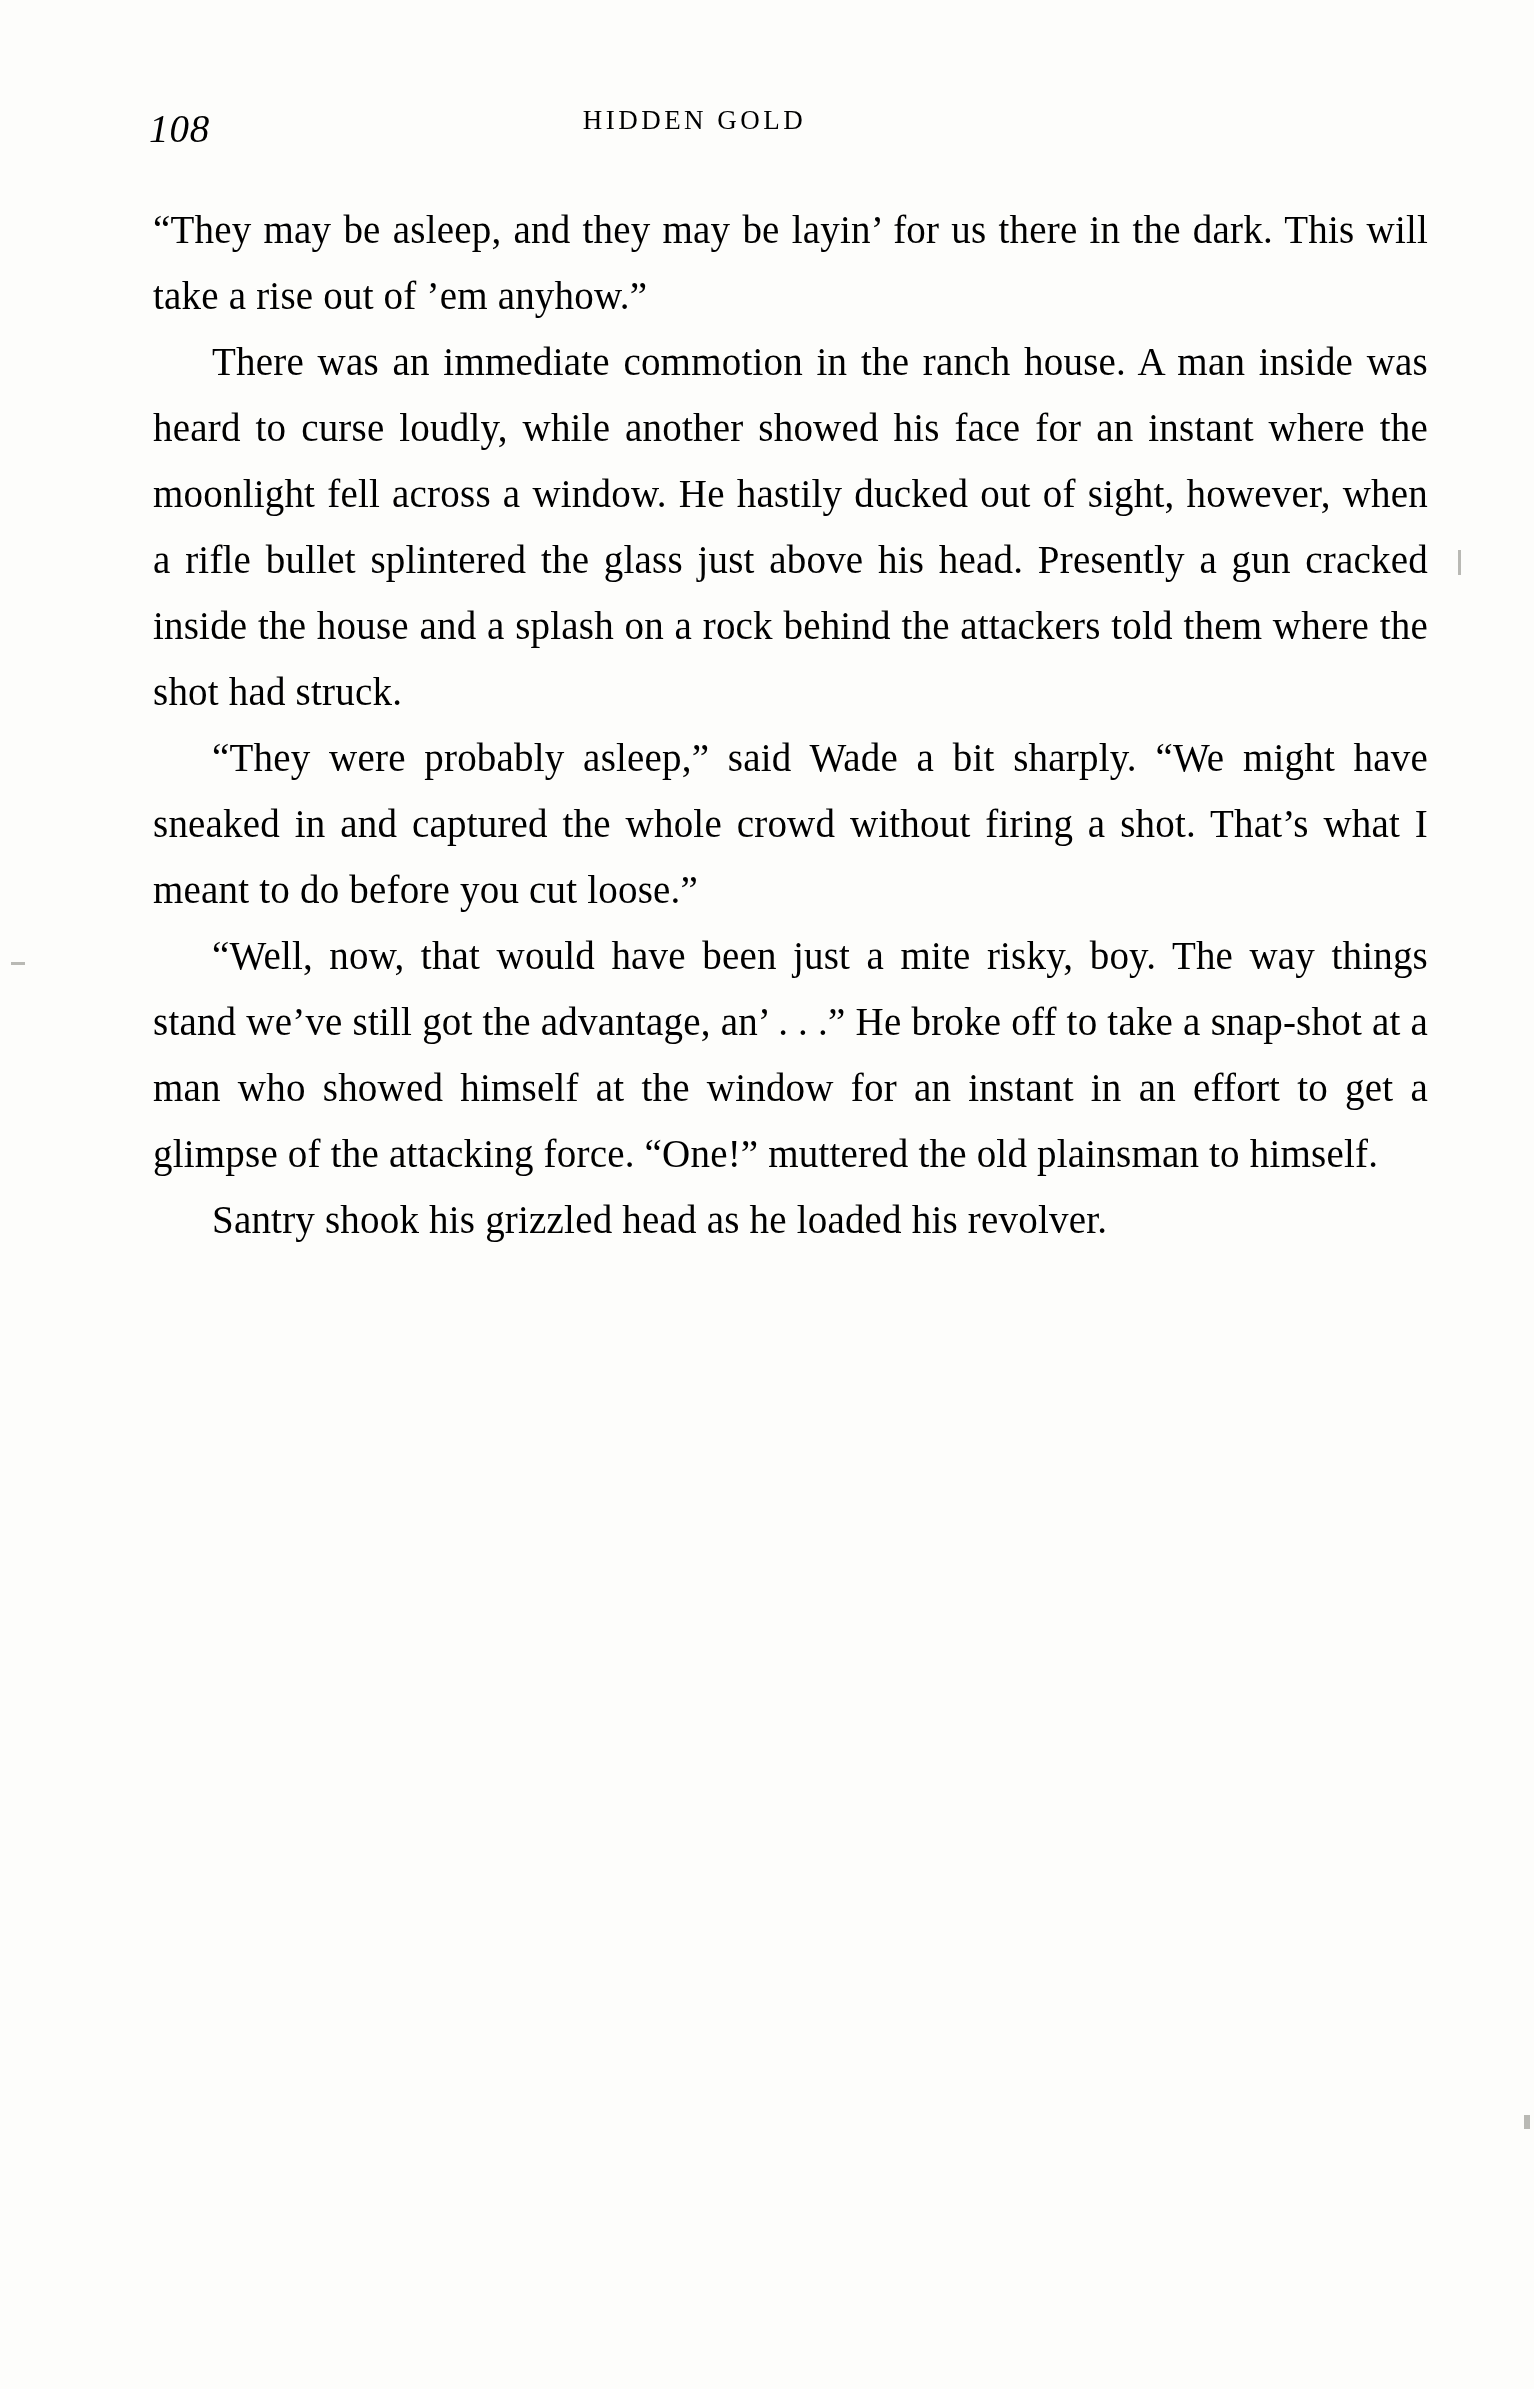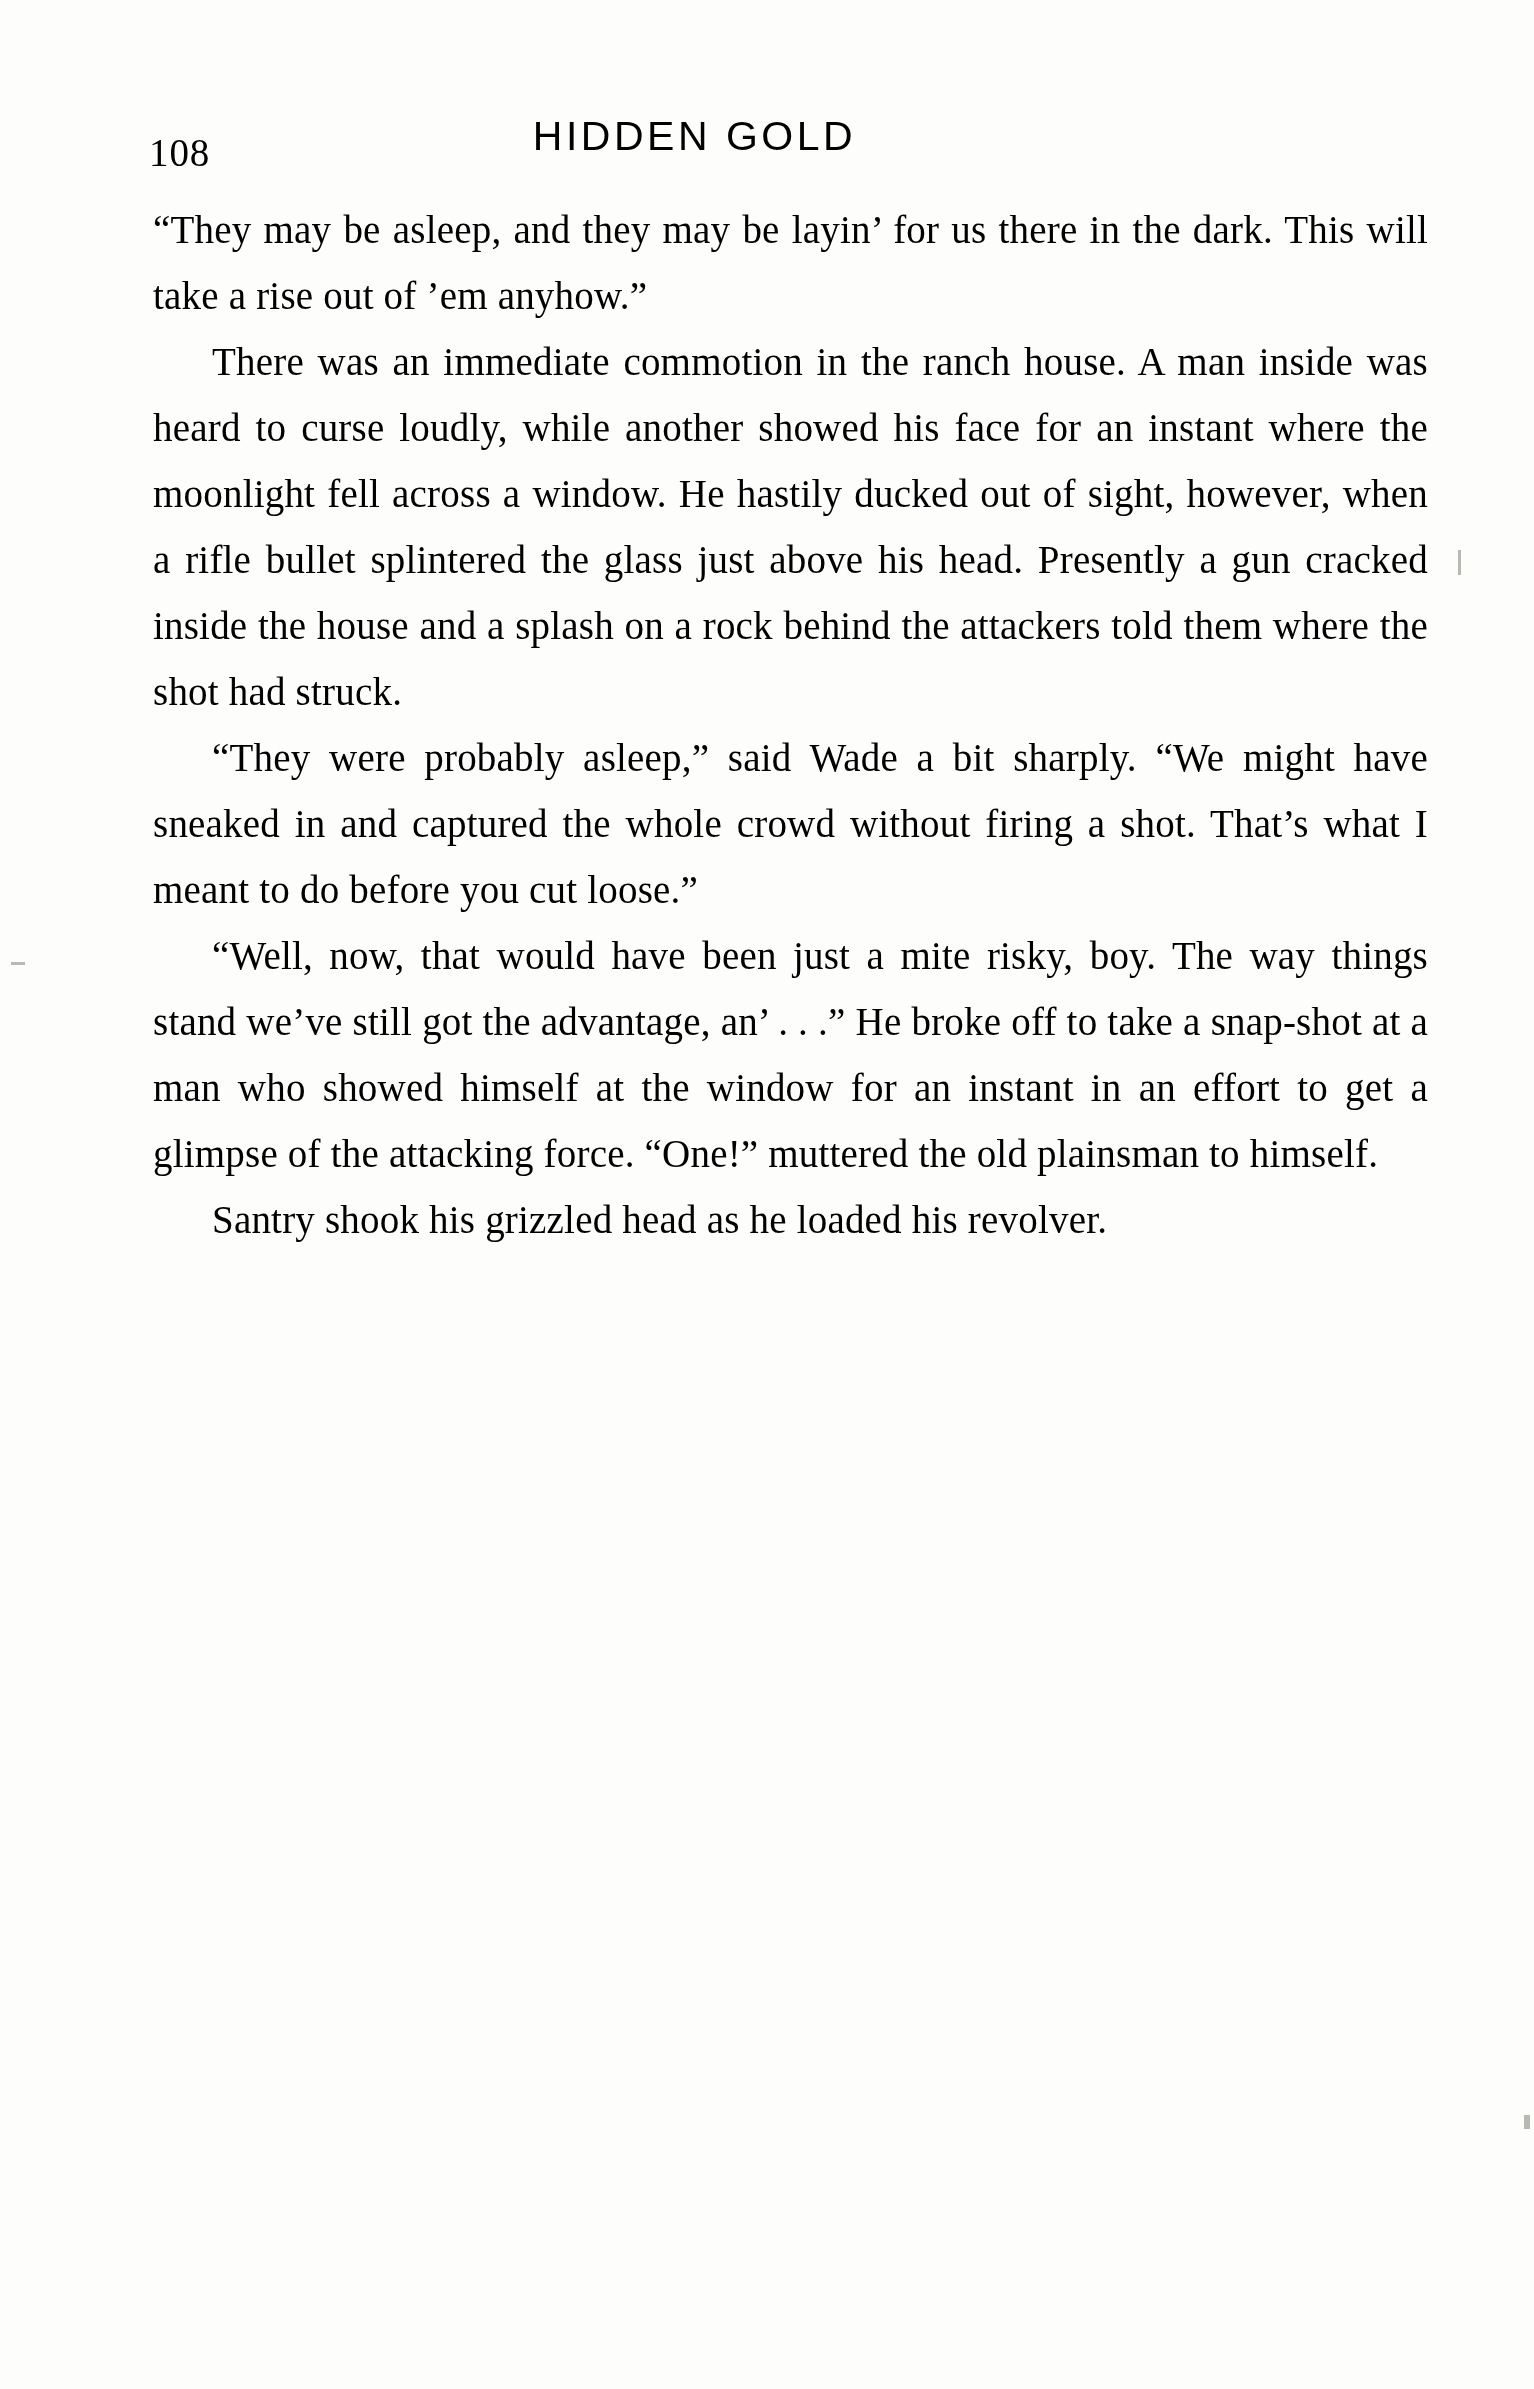--- a/index.html
+++ b/index.html
@@ -26,34 +26,35 @@
   .page-header {
     position: absolute;
     top: 105px;
     left: 149px;
     width: 1259px;
     height: 62px;
   }
   .folio {
     position: absolute;
     left: 0;
-    top: 25px;
+    top: 1px;
     font-size: 39px;
     letter-spacing: 0.9px;
     font-family: "Liberation Serif", serif;
+    font-style: italic;
   }
   .running-title {
     position: absolute;
     left: 0;
-    top: 8px;
+    top: 0;
     width: 1091px;
     text-align: center;
-    font-size: 41px;
+    font-size: 27px;
     letter-spacing: 3.5px;
-    font-family: Liberation Sans, sans-serif;
+    font-family: Liberation Serif, serif;
   }
   .body-text {
     position: absolute;
     top: 197px;
     left: 153px;
     width: 1275px;
   }
   .para {
     margin: 0;
     font-size: 39px;

